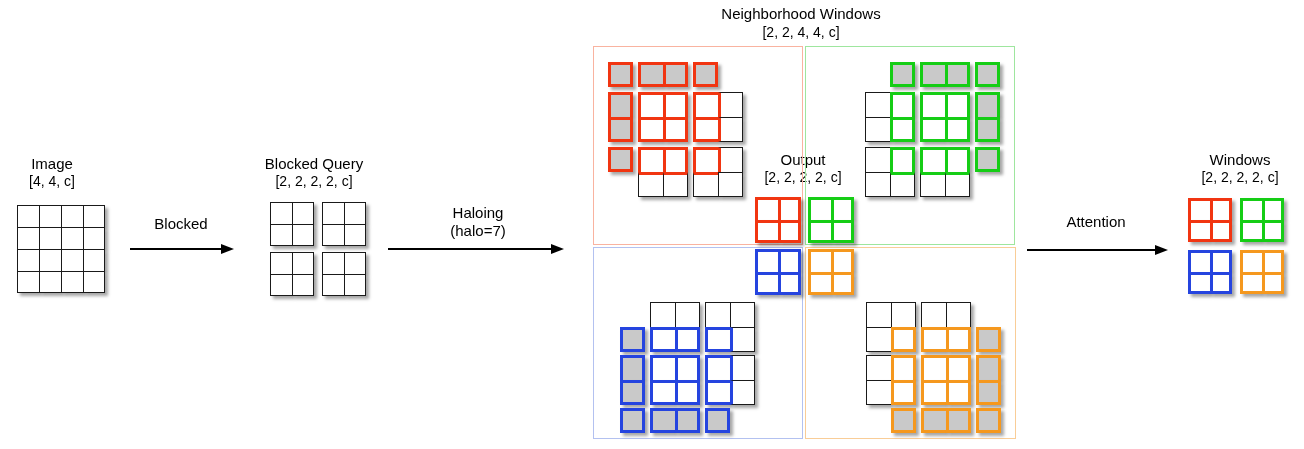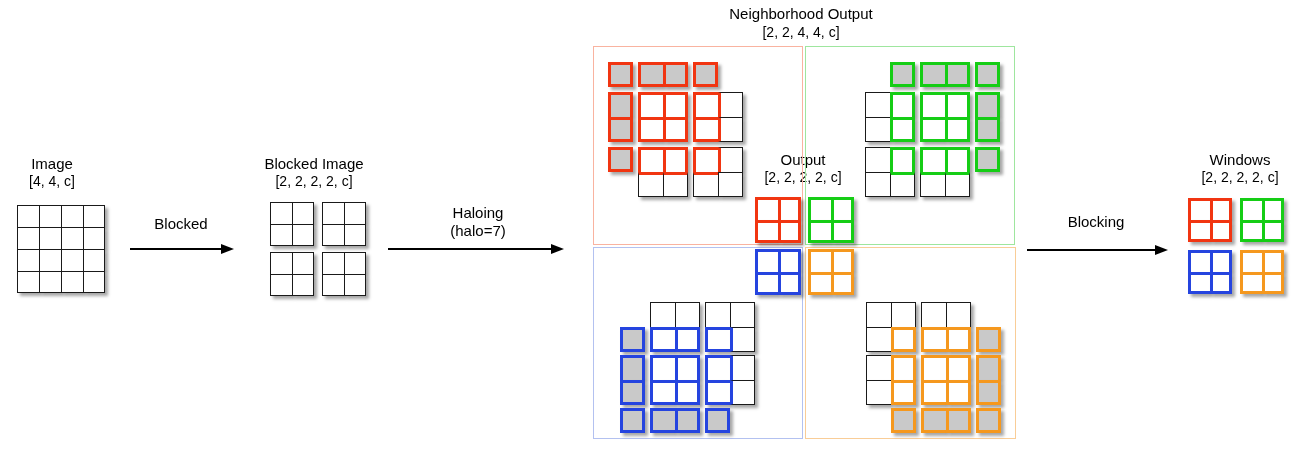--- a/index.html
+++ b/index.html
@@ -21,33 +21,33 @@
 </head>
 <body>
 
 <div id="figure">
 
   <div class="lbl" style="left:52px;top:155px;">Image</div>
   <div class="lbl dims" style="left:52px;top:173px;">[4, 4, c]</div>
 
   <div class="lbl" style="left:181px;top:215px;">Blocked</div>
 
-  <div class="lbl" style="left:314px;top:155px;">Blocked Image</div>
+  <div class="lbl" style="left:314px;top:155px;">Blocked Query</div>
   <div class="lbl dims" style="left:314px;top:173px;">[2, 2, 2, 2, c]</div>
 
   <div class="lbl" style="left:478px;top:204px;">Haloing</div>
   <div class="lbl" style="left:478px;top:222px;">(halo=7)</div>
 
-  <div class="lbl" style="left:801px;top:5px;">Neighborhood Output</div>
+  <div class="lbl" style="left:801px;top:5px;">Neighborhood Windows</div>
   <div class="lbl dims" style="left:801px;top:24px;">[2, 2, 4, 4, c]</div>
 
   <div class="lbl" style="left:803px;top:151px;">Output</div>
   <div class="lbl dims" style="left:803px;top:169px;">[2, 2, 2, 2, c]</div>
 
-  <div class="lbl" style="left:1096px;top:213px;">Blocking</div>
+  <div class="lbl" style="left:1096px;top:213px;">Attention</div>
 
   <div class="lbl" style="left:1240px;top:151px;">Windows</div>
   <div class="lbl dims" style="left:1240px;top:169px;">[2, 2, 2, 2, c]</div>
 
   <div class="arrow-line" style="left:130px;top:248px;width:92px;"></div>
   <div class="arrow-head" style="left:221px;top:244px;"></div>
 
   <div class="arrow-line" style="left:388px;top:248px;width:164px;"></div>
   <div class="arrow-head" style="left:551px;top:244px;"></div>
 

